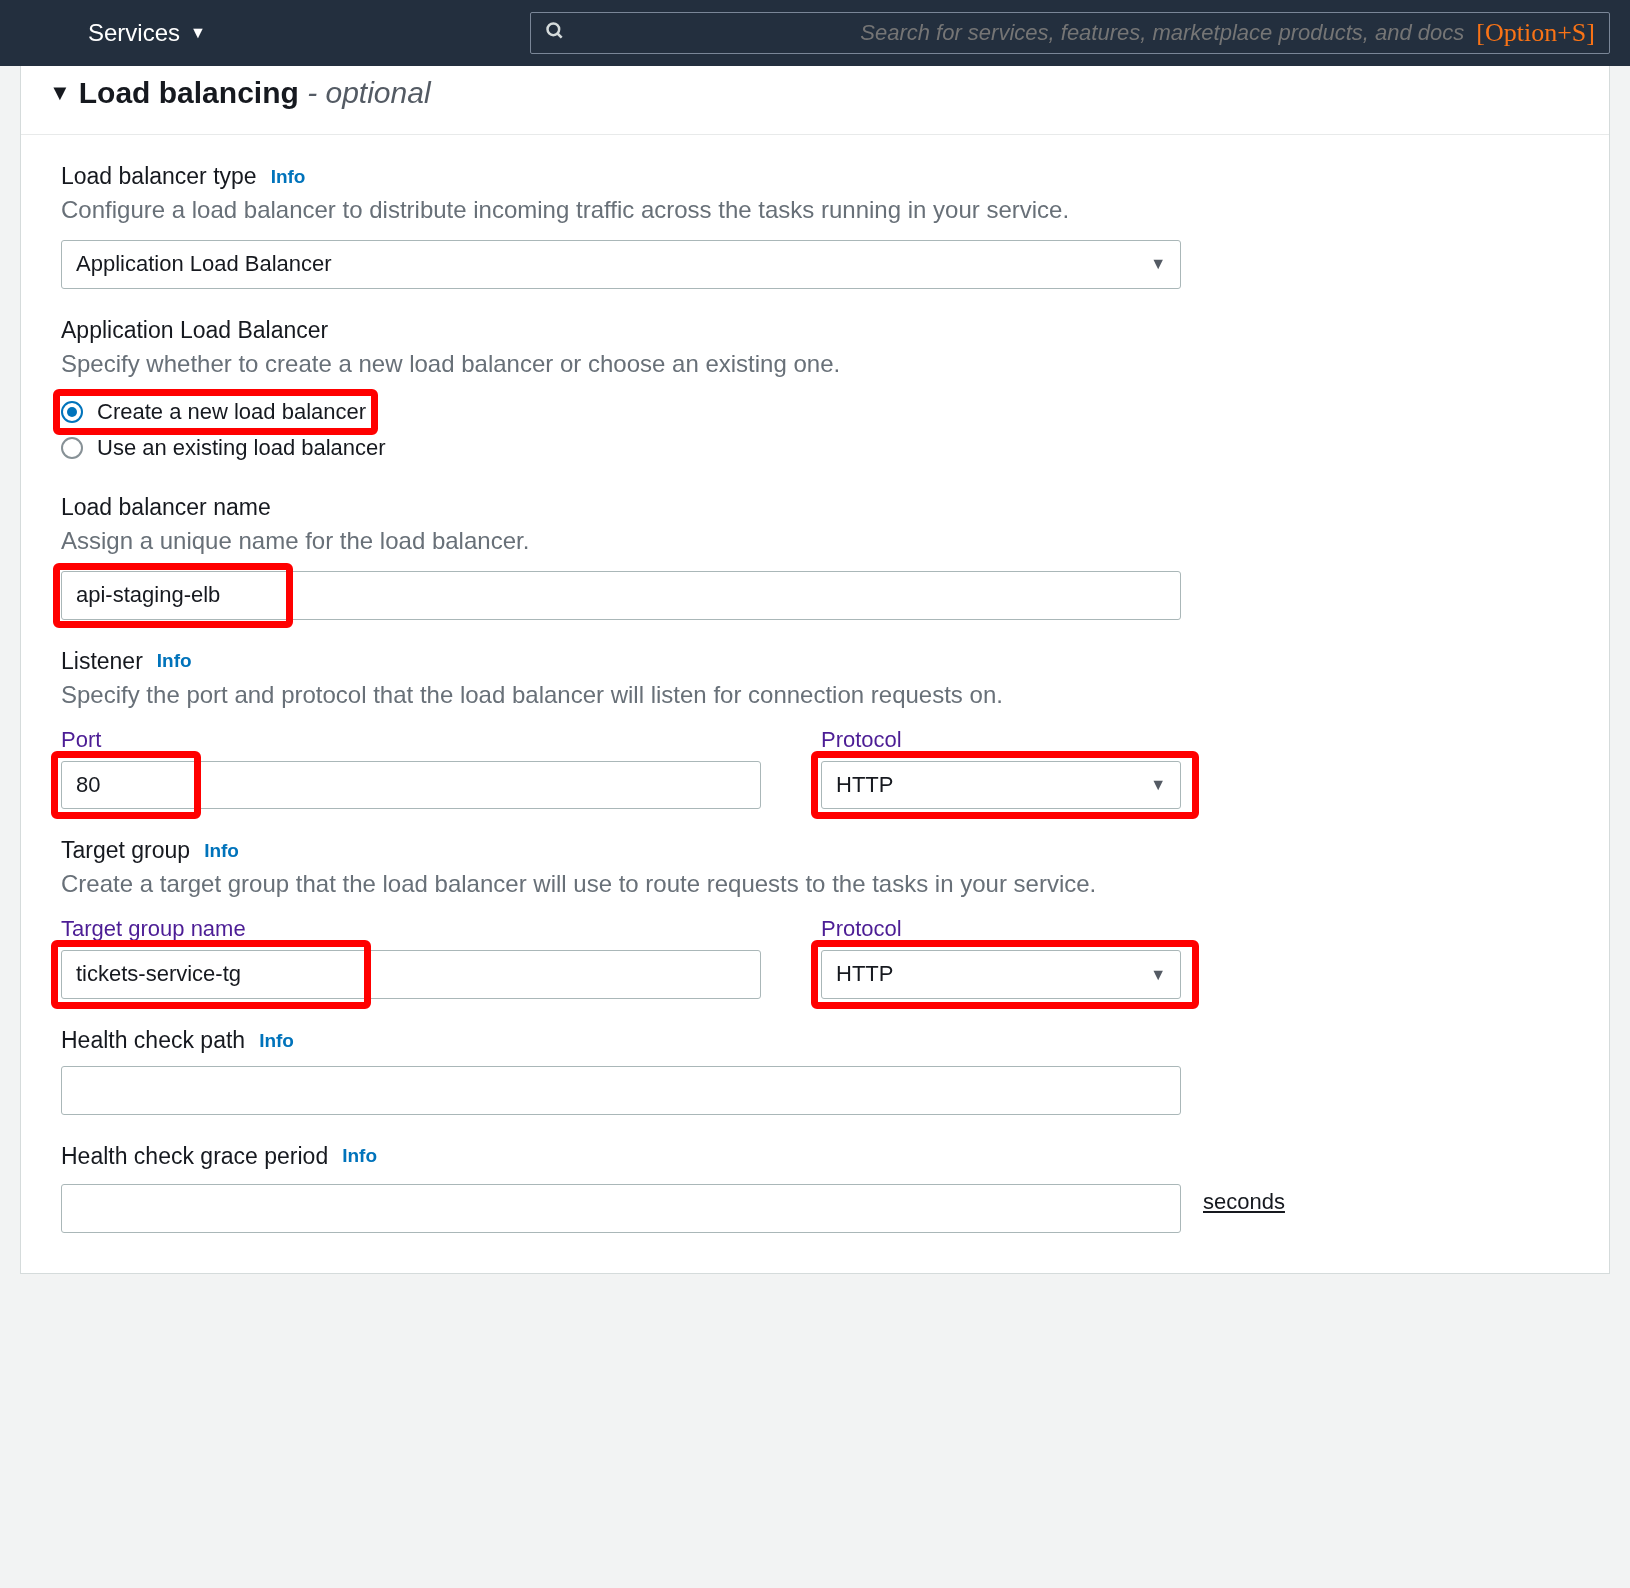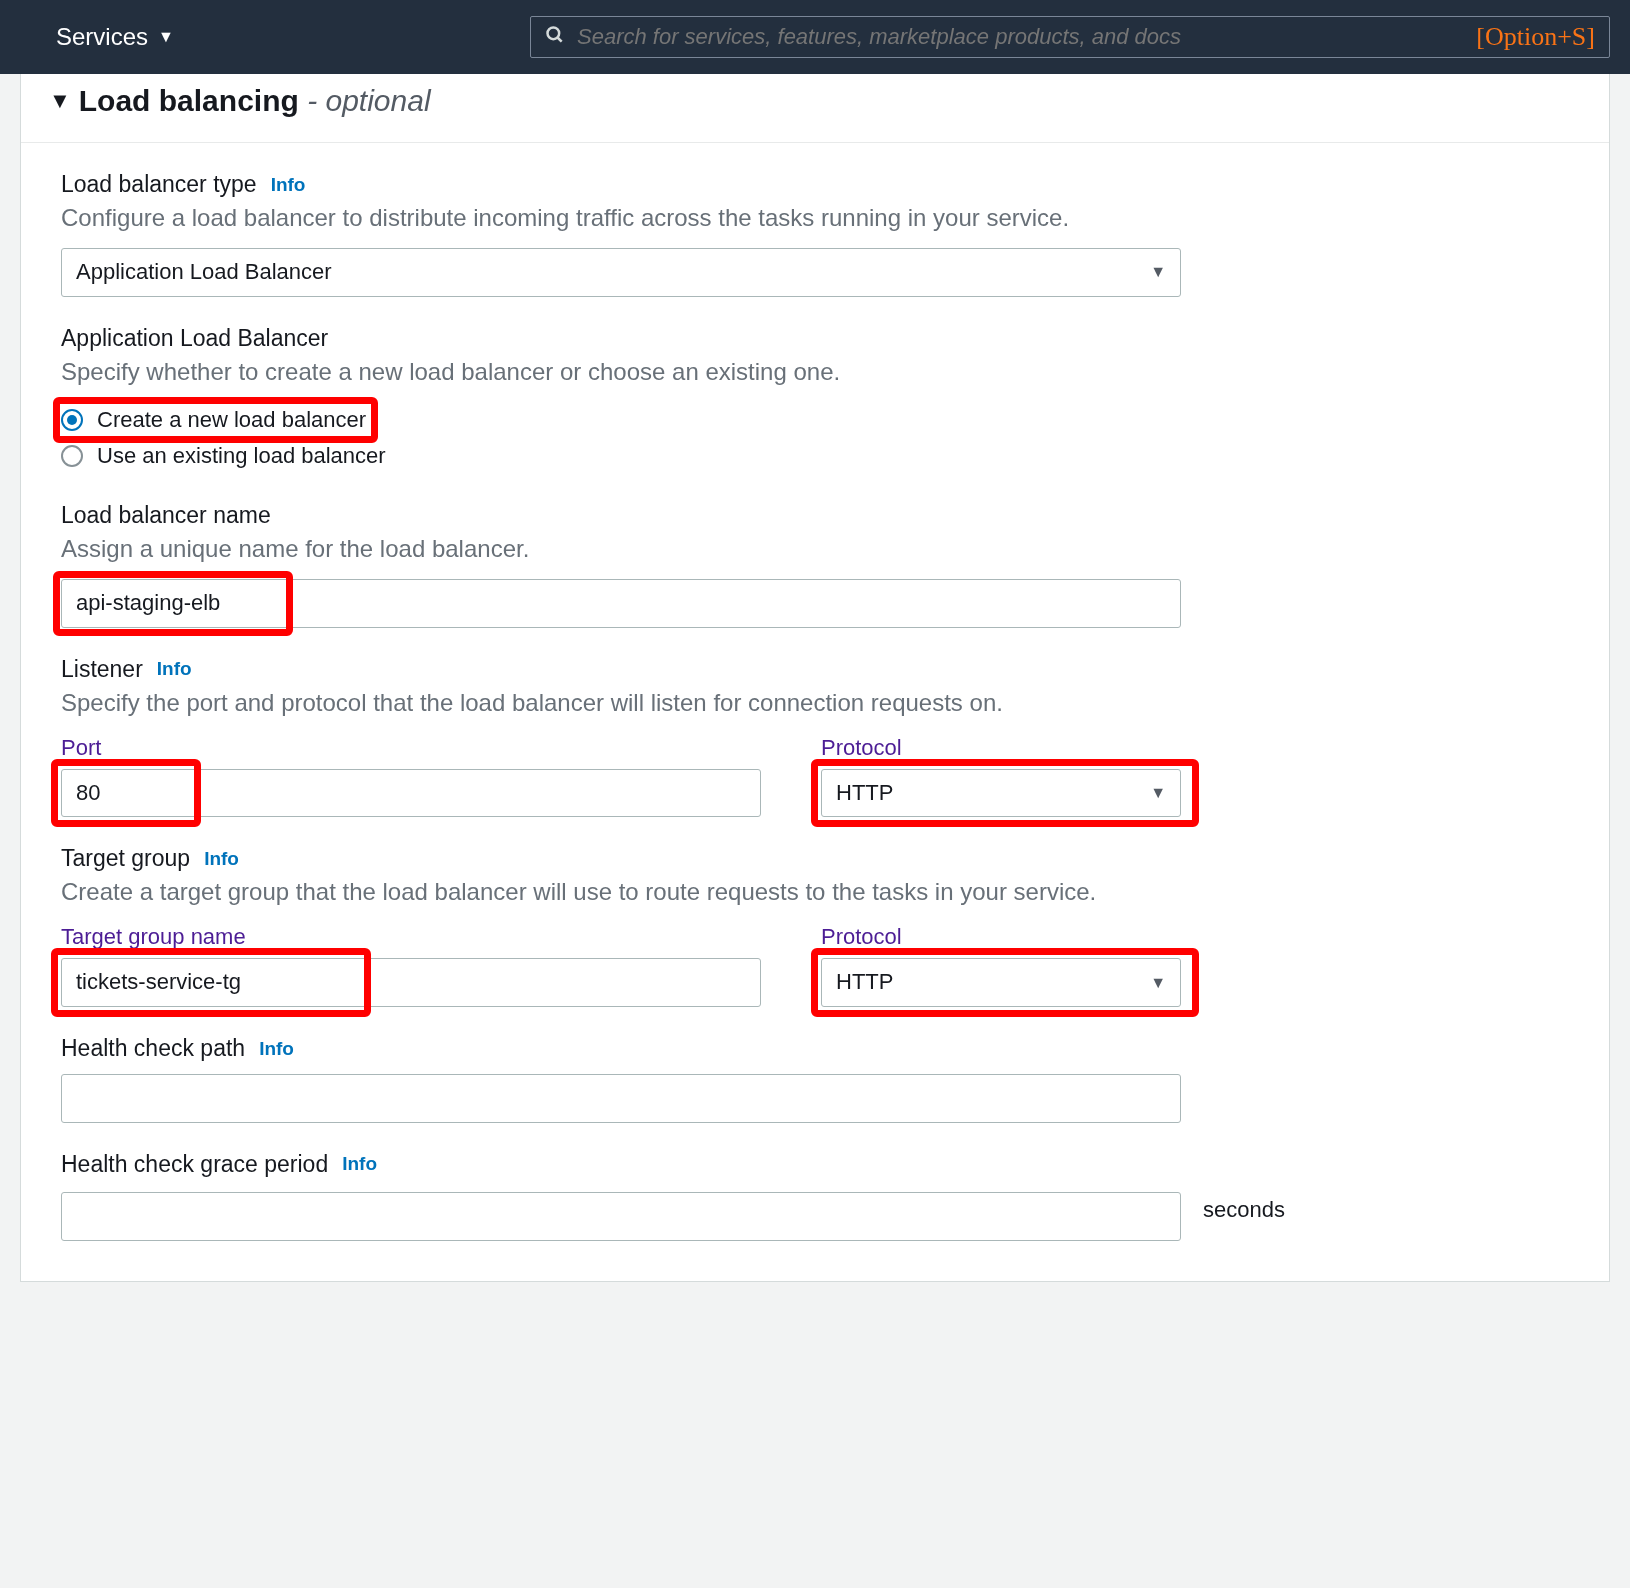--- a/index.html
+++ b/index.html
@@ -4,24 +4,24 @@
 <style>
   * { box-sizing: border-box; margin: 0; padding: 0; }
   body {
     font-family: "Amazon Ember", "Helvetica Neue", Arial, sans-serif;
     background: #f2f3f3;
     color: #16191f;
     font-size: 20px;
   }
   .topbar {
     background: #232f3e;
-    height: 74px;
-    display: flex;
-    align-items: center;
-    padding: 0 20px 0 56px;
+    height: 66px;
+    display: flex;
+    align-items: center;
+    padding: 0 20px 0 88px;
     gap: 30px;
   }
   .services-btn {
     color: #fff;
     font-size: 24px;
     display: flex;
     align-items: center;
     gap: 10px;
     cursor: pointer;
   }
@@ -46,20 +46,21 @@
     font-size: 20px;
   }
   .searchbar input {
     flex: 1;
     background: transparent;
     border: none;
     outline: none;
     color: #d5dbdb;
     font-size: 22px;
     font-style: italic;
+    text-align: right;
   }
   .searchbar .shortcut {
     color: #f97316;
     font-size: 26px;
     font-style: normal;
     font-family: Liberation Serif, serif;
   }
   .page {
     padding: 0 20px 30px 20px;
   }
@@ -203,20 +204,21 @@
     gap: 22px;
     max-width: 1280px;
   }
   .grace-row .input-wrap {
     flex: 1;
     max-width: 1120px;
   }
   .grace-unit {
     font-size: 22px;
     color: #16191f;
+    text-decoration: underline;
   }
   .text-input.empty {
     min-height: 46px;
   }
   .field-block {
     position: relative;
     margin-bottom: 0;
   }
   .select-box.narrow, .text-input.narrow {
     width: 100%;

